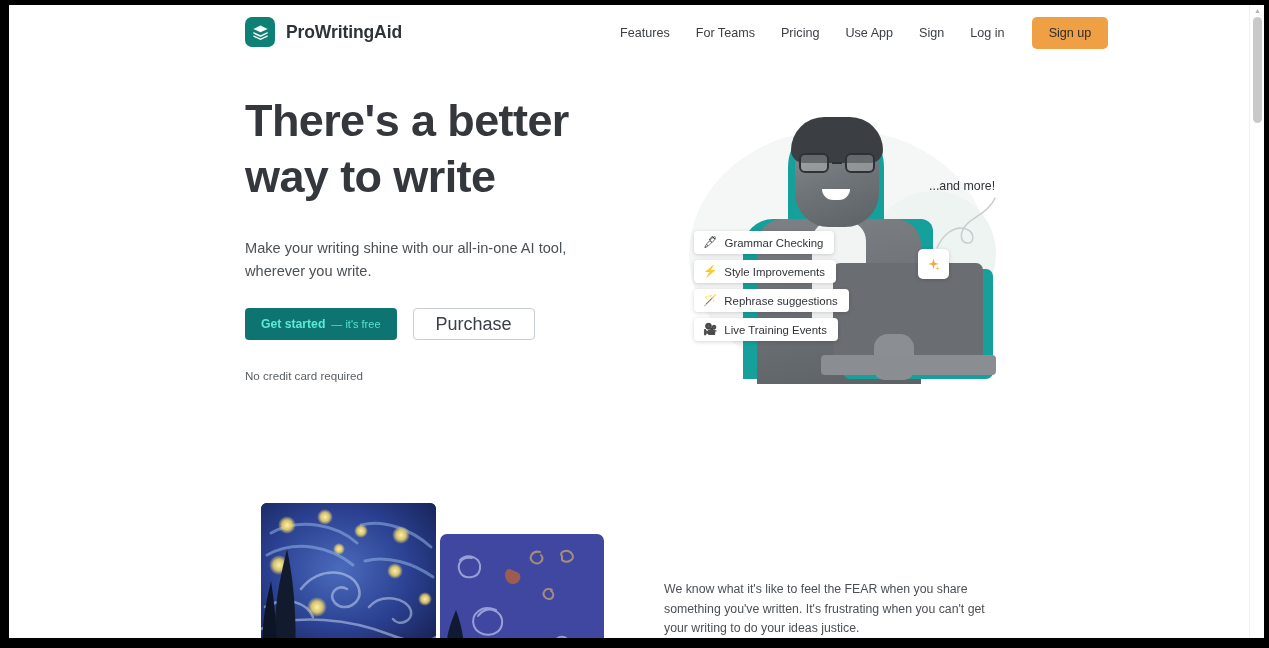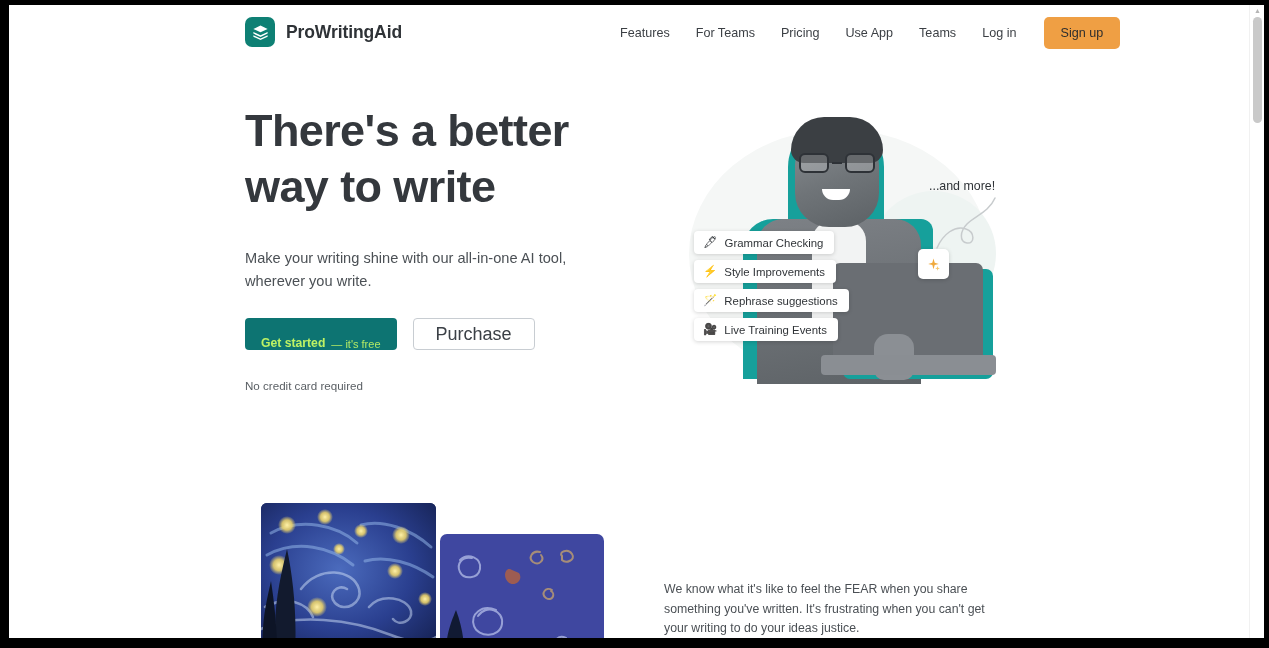--- a/index.html
+++ b/index.html
@@ -130,21 +130,21 @@
     height: 32px;
     line-height: 32px;
     cursor: pointer;
     font-family: "Liberation Sans", sans-serif;
     white-space: nowrap;
   }
 
   
   #hero-copy {
     position: absolute;
-    left: 236px; top: 98px;
+    left: 236px; top: 88px;
     width: 360px;
   }
   #hero-title {
     font-size: 45px;
     line-height: 56px;
     font-weight: bold;
     color: #34383d;
     letter-spacing: -0.6px;
   }
   #hero-sub {
@@ -159,26 +159,26 @@
     display: flex;
     align-items: center;
     gap: 16px;
   }
   #get-started-btn {
     background: #0d7472;
     border: none;
     border-radius: 4px;
     height: 32px;
     padding: 0 16px;
-    color: #bef264;
+    color: #5eead4;
     font-size: 12.2px;
     font-weight: bold;
     cursor: pointer;
     display: flex;
-    align-items: flex-end;
+    align-items: center;
     gap: 6px;
     font-family: "Liberation Sans", sans-serif;
     white-space: nowrap;
   }
   #get-started-sub {
     font-weight: normal;
     font-size: 11px;
     opacity: 0.93;
   }
   #purchase-btn {
@@ -443,21 +443,21 @@
           </svg>
         </span>
         <span id="brand-name">ProWritingAid</span>
       </a>
 
       <nav id="nav">
         <a class="nav-link" href="#">Features</a>
         <a class="nav-link" href="#">For Teams</a>
         <a class="nav-link" href="#">Pricing</a>
         <a class="nav-link" href="#">Use App</a>
-        <a class="nav-link" href="#">Teams</a>
+        <a class="nav-link" href="#">Sign</a>
         <a class="nav-link" href="#">Log in</a>
         <button id="signup-btn">Sign up</button>
       </nav>
 
     </div>
 
     <div id="hero-copy">
       <h1 id="hero-title">
         <span>There's a better</span><br>
         <span>way to write</span>

